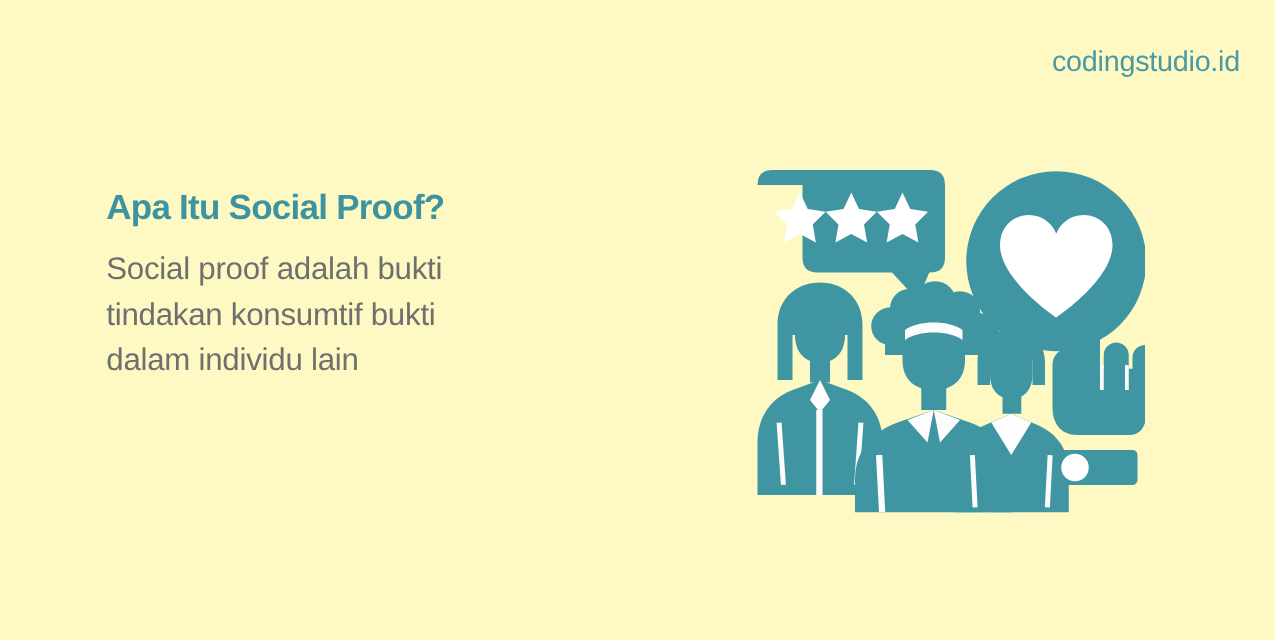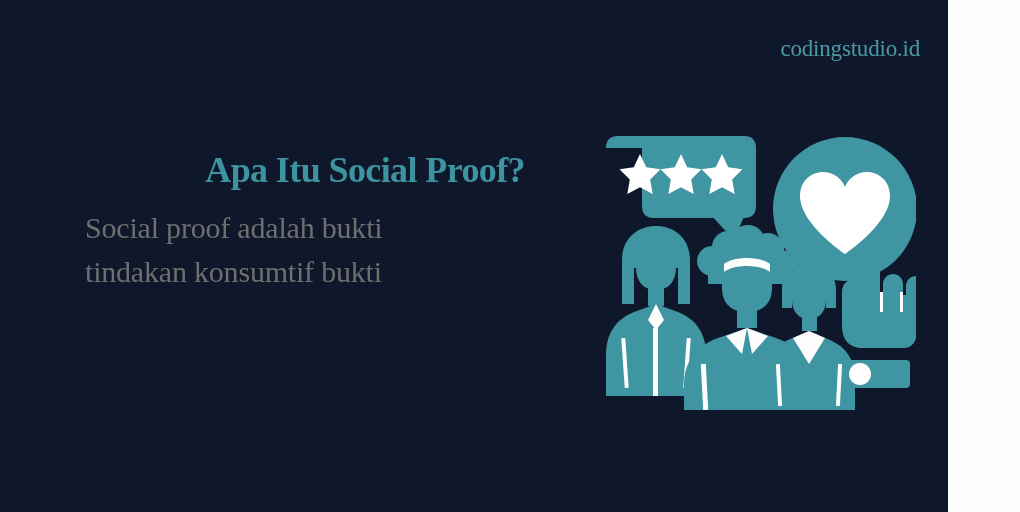--- a/index.html
+++ b/index.html
@@ -9,24 +9,23 @@
   body {
     width: 1020px;
     height: 512px;
     background: #fdfdfd;
     font-family: "Liberation Sans", sans-serif;
     overflow: hidden;
     position: relative;
   }
   .canvas {
     position: relative;
-    width: 948px;
+    width: 1020px;
     height: 512px;
-    background: #0f172a;
-    font-family: Liberation Serif, serif;
+    background: #fef9c3;
   }
 
   
   .brand {
     position: absolute;
     top: 36px;
     right: 28px;
     font-size: 23px;
     letter-spacing: -0.2px;
     color: #4a9aa6;
@@ -35,31 +34,30 @@
   }
 
   
   .text-col {
     position: absolute;
     left: 85px;
     top: 150px;
     width: 440px;
   }
   .headline {
-    font-size: 36px;
+    font-size: 28px;
     font-weight: bold;
     color: #3d93a0;
     letter-spacing: -0.6px;
     line-height: 1.12;
     margin: 0 0 16px 0;
     white-space: nowrap;
-    text-align: right;
   }
   .body-copy {
-    font-size: 30px;
+    font-size: 25px;
     line-height: 1.45;
     color: #6f6f6f;
     font-weight: 400;
     letter-spacing: -0.2px;
     margin: 0;
   }
   .body-copy .line {
     display: block;
   }
 
@@ -82,20 +80,21 @@
 
 <div class="canvas">
 
   <div class="brand">codingstudio.id</div>
 
   <div class="text-col">
     <h1 class="headline">Apa Itu Social Proof?</h1>
     <p class="body-copy">
       <span class="line">Social proof adalah bukti</span>
       <span class="line">tindakan konsumtif bukti</span>
+      <span class="line">dalam individu lain</span>
     </p>
   </div>
 
   <div class="illustration">
     <svg viewBox="0 0 320 278" xmlns="http://www.w3.org/2000/svg" aria-hidden="true">
 
       <g>
         <path d="M10 16 Q10 4 22 4 L148 4 Q160 4 160 16 L160 74 Q160 86 148 86
                  L62 86 L62 86 L58 86 Q46 86 46 74 L46 16 Z" fill="#3f96a2"></path>
 

